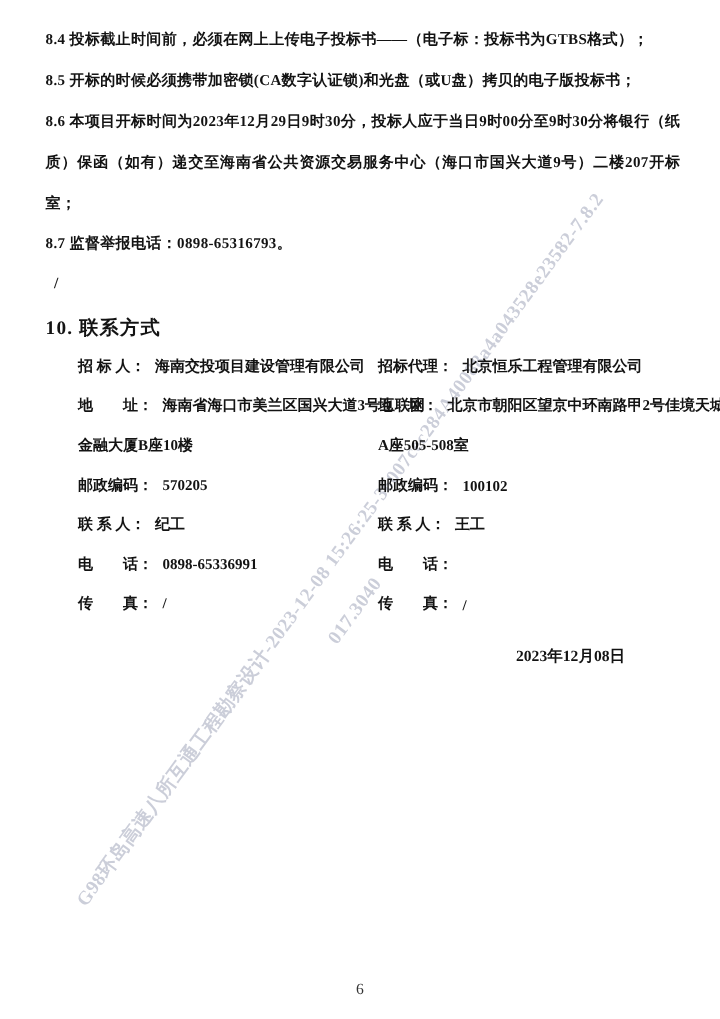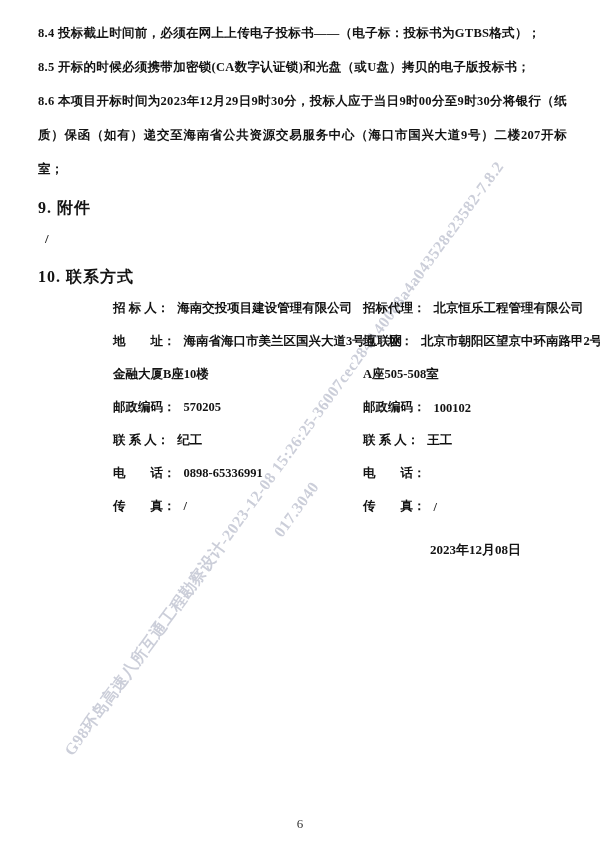--- a/index.html
+++ b/index.html
@@ -43,21 +43,21 @@
     font-size:16px; font-weight:bold;
     margin:7px 0 0 0; line-height:30px; letter-spacing:1px;
   }
   p.slash-line { margin:0; font-size:13px; font-weight:bold; line-height:32px; }
   p.slash-line .u { padding:0 7px; }
 
   .contact {
     margin:8px 0 0 27px;
     font-size:12.5px; font-weight:bold;
   }
-  .crow { display:flex; align-items:baseline; height:33px;margin-left:48px; }
+  .crow { display:flex; align-items:baseline; height:33px; }
   .ccol-l { width:250px; flex-shrink:0; display:flex; align-items:baseline; white-space:nowrap; }
   .ccol-r { flex:1; display:flex; align-items:flex-end; white-space:nowrap; }
   .lbl { white-space:pre; }
   .val { padding:0 8px 0 8px; }
   .val-noindent { padding:0 8px 0 0; }
 
   .date-row { text-align:right; margin:10px 42px 0 0; font-size:13px; font-weight:bold; }
   .date-row .u { padding:0 4px;margin-left:16px; }
 
   .pageno {
@@ -74,22 +74,22 @@
   <div class="watermark">
     <div>G98环岛高速八所互通工程勘察设计-2023-12-08 15:26:25-36007cec284A40088a4a043528e23582-7.8.2</div>
     <div class="wm2">017.3040</div>
   </div>
 
   <div class="content">
 
     <p class="clause"><span class="u">8.4 投标截止时间前，必须在网上上传电子投标书——（电子标：投标书为GTBS格式）；</span></p>
     <p class="clause"><span class="u">8.5 开标的时候必须携带加密锁(CA数字认证锁)和光盘（或U盘）拷贝的电子版投标书；</span></p>
     <p class="clause"><span class="u">8.6 本项目开标时间为2023年12月29日9时30分，投标人应于当日9时00分至9时30分将银行（纸质）保函（如有）递交至海南省公共资源交易服务中心（海口市国兴大道9号）二楼207开标室；</span></p>
+    <p class="clause"><span class="u">8.7 监督举报电话：0898-65316793。</span></p>
 
-    <h2 class="sec">9. 附件</h2>
     <p class="slash-line"><span class="u">/</span></p>
 
     <h2 class="sec">10. 联系方式</h2>
 
     <div class="contact">
 
       <div class="crow">
         <div class="ccol-l">
           <span class="lbl">招 标 人：</span>
           <span class="u val">海南交投项目建设管理有限公司</span>

